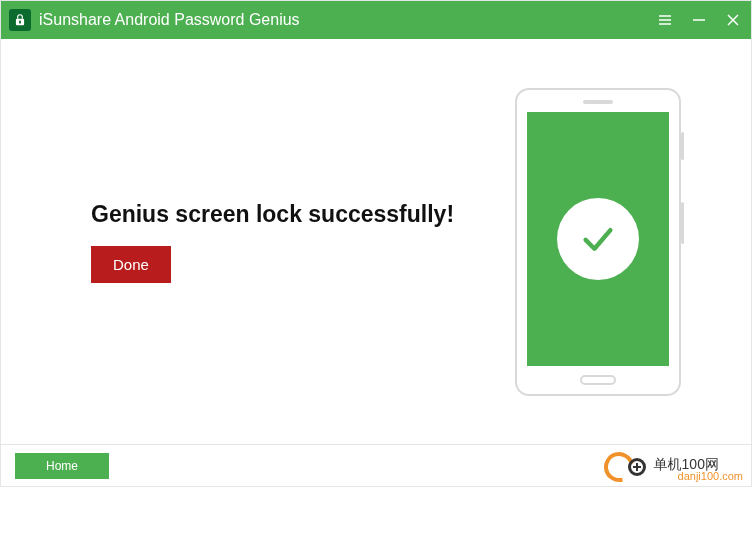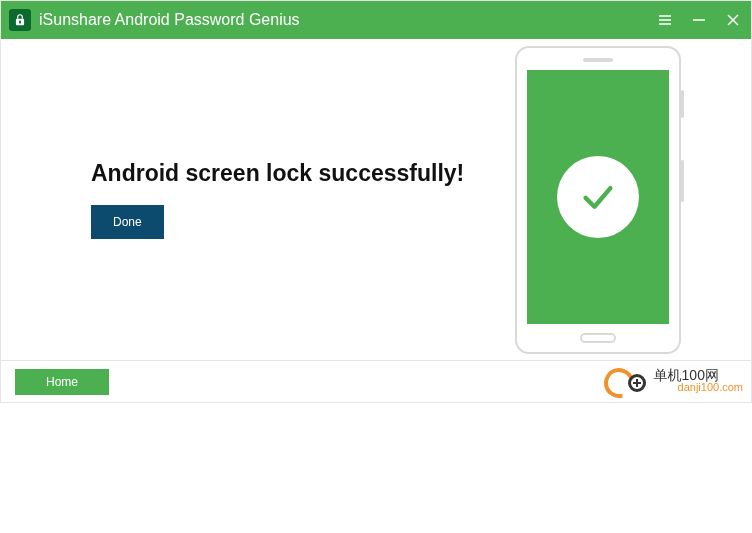--- a/index.html
+++ b/index.html
@@ -1,51 +1,51 @@
 <!DOCTYPE html>
 <html><head>
 <meta charset="utf-8">
 <style>
   * { box-sizing: border-box; margin: 0; padding: 0; }
   html, body { width: 752px; height: 533px; font-family: "Segoe UI", Arial, sans-serif; background: #fff; overflow: hidden; }
-  .window { width: 752px; height: 403px; position: relative; background: #fff; border: 1px solid #e5e5e5; }
+  .window { width: 752px; height: 487px; position: relative; background: #fff; border: 1px solid #e5e5e5; }
 
   
   .titlebar { height: 38px; background: #4caf50; display: flex; align-items: center; padding: 0 10px 0 8px; color: #fff; }
   .app-icon { width: 22px; height: 22px; background: #0b6b2f; border-radius: 3px; display: flex; align-items: center; justify-content: center; margin-right: 8px; }
   .app-icon svg { width: 14px; height: 14px; }
   .title-text { font-size: 16px; font-weight: 400; flex: 0 0 auto; }
   .title-spacer { flex: 1; }
   .win-controls { display: flex; align-items: center; gap: 18px; }
   .win-btn { width: 16px; height: 16px; display: flex; align-items: center; justify-content: center; cursor: pointer; }
   .win-btn svg { width: 14px; height: 14px; stroke: #fff; stroke-width: 1.5; fill: none; }
 
   
   .content { position: absolute; top: 38px; left: 0; right: 0; bottom: 42px; display: flex; align-items: center; padding-left: 90px; }
   .left-pane { flex: 0 0 auto; }
   .headline { font-size: 23px; font-weight: 700; color: #111; margin-bottom: 18px; }
-  .done-btn { display: inline-block; padding: 10px 22px; background: #0c4a6e; color: #fff; font-size: 12px; border: none; cursor: pointer; }
+  .done-btn { display: inline-block; padding: 10px 22px; background: #b91c1c; color: #fff; font-size: 15px; border: none; cursor: pointer; }
 
   
   .phone-wrap { position: absolute; right: 70px; top: 50%; transform: translateY(-50%); }
   .phone { width: 166px; height: 308px; background: #fff; border: 2px solid #d9d9d9; border-radius: 14px; position: relative; padding: 22px 10px 28px 10px; }
   .phone-speaker { position: absolute; top: 10px; left: 50%; transform: translateX(-50%); width: 30px; height: 4px; background: #d9d9d9; border-radius: 2px; }
   .phone-screen { width: 100%; height: 100%; background: #4caf50; display: flex; align-items: center; justify-content: center; }
   .phone-home { position: absolute; bottom: 9px; left: 50%; transform: translateX(-50%); width: 36px; height: 10px; border: 2px solid #d9d9d9; border-radius: 6px; }
   .phone-side-top { position: absolute; right: -5px; top: 42px; width: 3px; height: 28px; background: #d9d9d9; border-radius: 2px; }
   .phone-side-mid { position: absolute; right: -5px; top: 112px; width: 3px; height: 42px; background: #d9d9d9; border-radius: 2px; }
   .check-circle { width: 82px; height: 82px; background: #fff; border-radius: 50%; display: flex; align-items: center; justify-content: center; }
   .check-circle svg { width: 46px; height: 46px; stroke: #4caf50; stroke-width: 5; fill: none; stroke-linecap: round; stroke-linejoin: round; }
 
   
   .footer { position: absolute; left: 0; right: 0; bottom: 0; height: 42px; border-top: 1px solid #e5e5e5; display: flex; align-items: center; padding: 0 14px; }
   .home-btn { padding: 6px 31px; background: #4caf50; color: #fff; font-size: 12px; border: none; cursor: pointer; }
 
   
-  .watermark { position: absolute; right: 8px; bottom: 4px; display: flex; align-items: flex-start; gap: 6px; opacity: 0.95; }
+  .watermark { position: absolute; right: 8px; bottom: 4px; display: flex; align-items: flex-end; gap: 6px; opacity: 0.95; }
   .wm-icon { width: 44px; height: 30px; position: relative; }
   .wm-c-big { position: absolute; left: 0; top: 0; width: 30px; height: 30px; border: 4px solid #f08c1e; border-radius: 50%; border-right-color: transparent; transform: rotate(30deg); }
   .wm-c-small { position: absolute; right: 2px; top: 6px; width: 18px; height: 18px; border: 3px solid #2a2a2a; border-radius: 50%; }
   .wm-plus { position: absolute; right: 7px; top: 11px; width: 8px; height: 8px; }
   .wm-plus::before, .wm-plus::after { content: ""; position: absolute; background: #2a2a2a; }
   .wm-plus::before { left: 3px; top: 0; width: 2px; height: 8px; }
   .wm-plus::after { left: 0; top: 3px; width: 8px; height: 2px; }
   .wm-text { display: flex; flex-direction: column; line-height: 1; }
   .wm-line1 { font-size: 14px; color: #2a2a2a; font-weight: 500; }
   .wm-line2 { font-size: 11px; color: #f08c1e; margin-left: 24px; }
@@ -82,21 +82,21 @@
         <svg viewBox="0 0 14 14">
             <line x1="2" y1="2" x2="12" y2="12"></line>
             <line x1="12" y1="2" x2="2" y2="12"></line>
           </svg>
       </div>
     </div>
   </div>
 
   <div class="content">
     <div class="left-pane">
-      <div class="headline">Android screen lock successfully!</div>
+      <div class="headline">Genius screen lock successfully!</div>
       <button class="done-btn">Done</button>
     </div>
 
     <div class="phone-wrap">
       <div class="phone">
         <div class="phone-speaker"></div>
         <div class="phone-side-top"></div>
         <div class="phone-side-mid"></div>
         <div class="phone-screen">
           <div class="check-circle">

